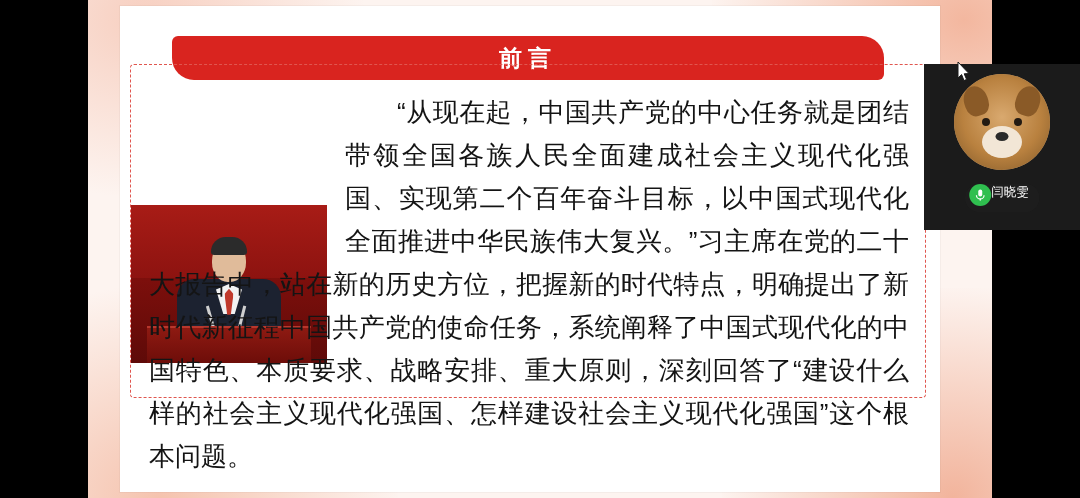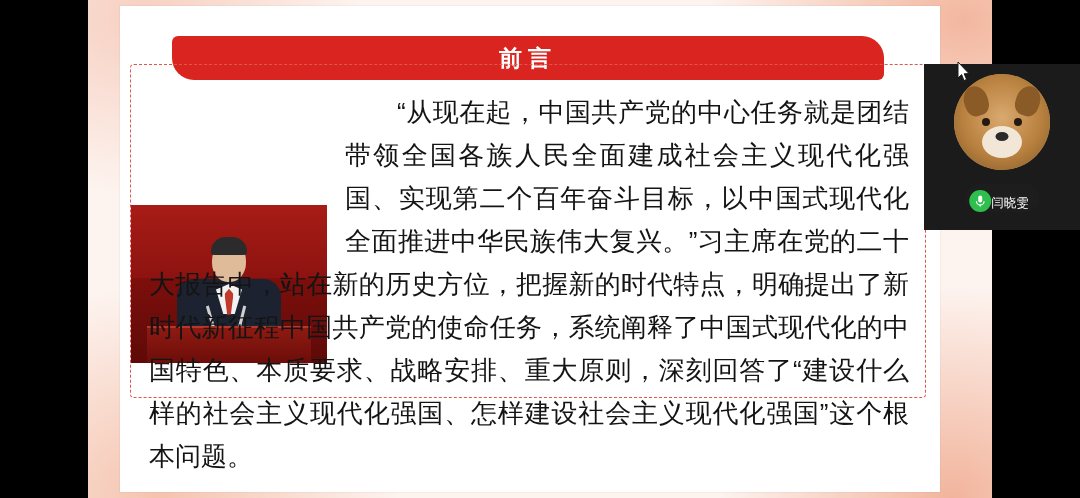--- a/index.html
+++ b/index.html
@@ -264,21 +264,21 @@
   #avatar-circle .eye-l { left: 28px; }
   #avatar-circle .eye-r { right: 28px; }
 
   #name-chip {
     position: absolute;
     left: 50%;
     bottom: 18px;
     transform: translateX(-50%);
     height: 28px;
     display: flex;
-    align-items: flex-end;
+    align-items: flex-start;
     padding: 0 10px 0 4px;
     background: rgba(30,30,30,0.82);
     border-radius: 14px;
   }
   #mic-badge {
     width: 22px; height: 22px;
     border-radius: 50%;
     background: #2fbf4f;
     display: flex;
     align-items: center;

